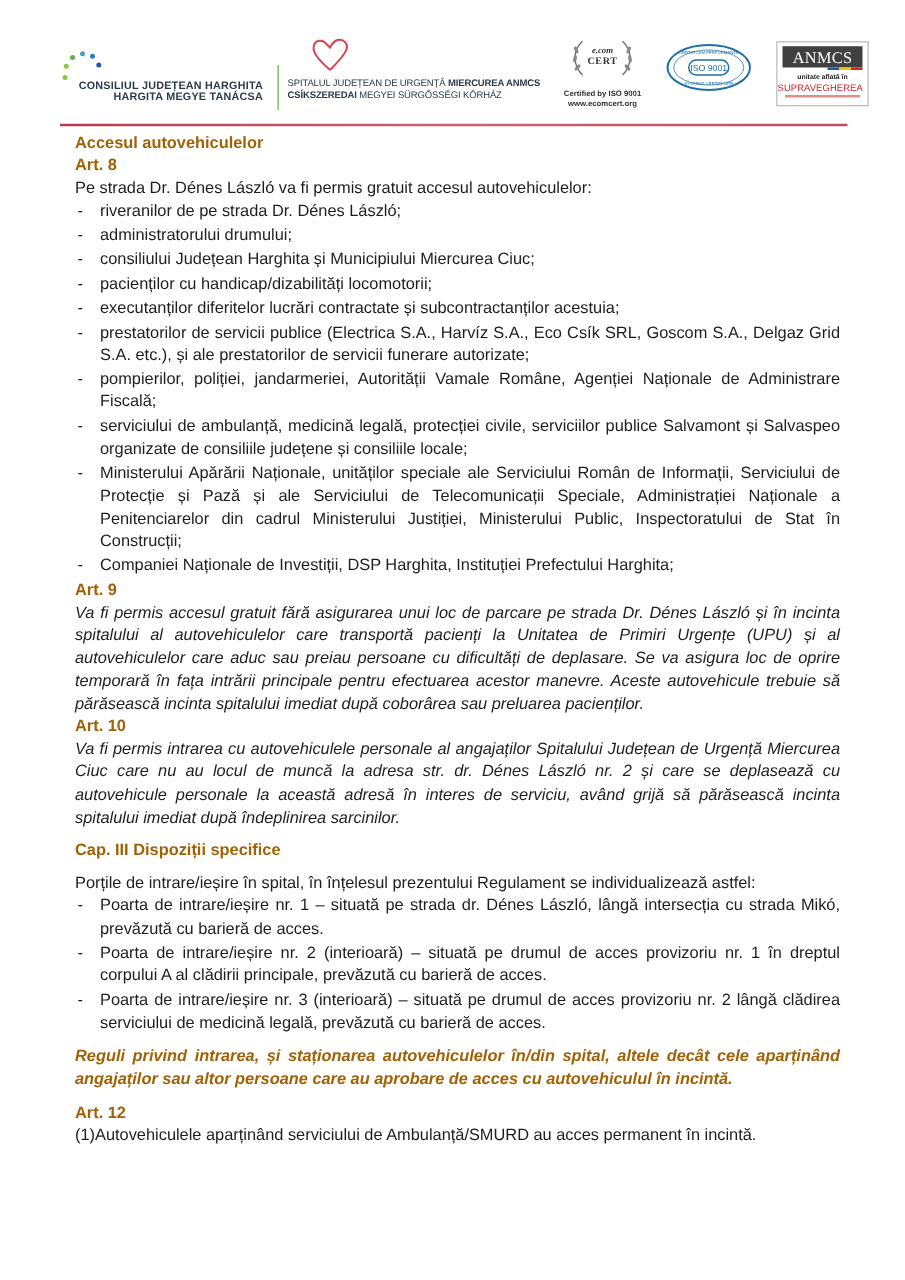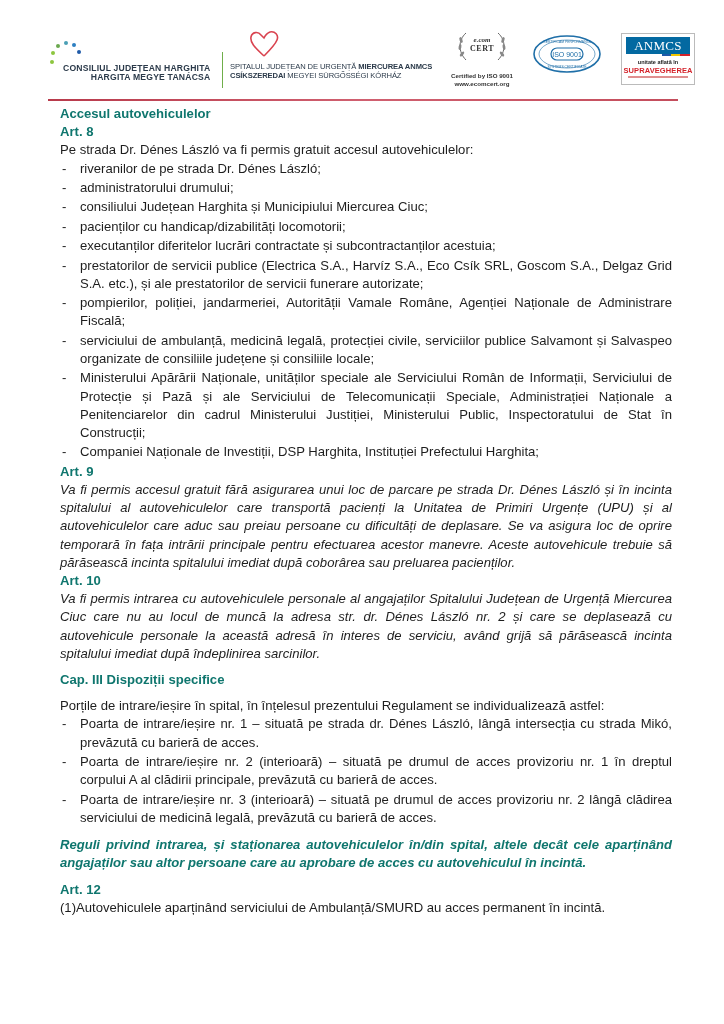--- a/index.html
+++ b/index.html
@@ -13,29 +13,29 @@
   .heart { position: absolute; left: 248px; top: 30px; width: 32px; height: 28px; }
   .sp-text { position: absolute; left: 230px; top: 63px; font-size: 7.6px; line-height: 8.5px; font-weight: bold; color: #2b3a4a; white-space: nowrap; letter-spacing: -0.1px; }
   .sp-text .norm { font-weight: normal; }
   .ecom { position: absolute; left: 444px; top: 30px; width: 76px; height: 62px; text-align: center; font-weight: bold; }
   .ecom-wreath { position: absolute; left: 12px; top: 0; width: 52px; height: 34px; }
   .ecom-brand { position: absolute; left: 0; top: 7px; width: 76px; font-family: "Liberation Serif", serif; font-style: italic; font-size: 7px; line-height: 7px; color: #333; }
   .ecom-cert { position: absolute; left: 0; top: 14px; width: 76px; font-family: "Liberation Serif", serif; font-size: 8px; color: #333; letter-spacing: 0.5px; }
   .ecom-cap { position: absolute; left: 0; top: 42px; width: 76px; font-size: 6.2px; line-height: 8px; color: #333; }
   .iso { position: absolute; left: 532px; top: 34px; width: 70px; height: 40px; }
   .anmcs { position: absolute; left: 621px; top: 33px; width: 72px; height: 50px; border: 1px solid #bbb; background: #fff; }
-  .anmcs-top { position: absolute; left: 4px; top: 3px; width: 64px; height: 17px; background: #0369a1; color: #fff; font-family: "Liberation Serif", serif; font-size: 13px; line-height: 17px; text-align: center; letter-spacing: 0.3px; }
+  .anmcs-top { position: absolute; left: 4px; top: 3px; width: 64px; height: 17px; background: #404040; color: #fff; font-family: "Liberation Serif", serif; font-size: 13px; line-height: 17px; text-align: center; letter-spacing: 0.3px; }
   .anmcs-flag { position: absolute; left: 40px; top: 20px; width: 28px; height: 2px; background: linear-gradient(90deg,#1f5aa8 0 33%, #f2c500 33% 66%, #d4232b 66% 100%); }
   .anmcs-sub { position: absolute; left: 0; top: 25px; width: 72px; text-align: center; font-size: 5.5px; font-weight: bold; color: #222; }
-  .anmcs-sup { position: absolute; left: 0; top: 32px; width: 72px; text-align: center; font-size: 7.5px; font-weight: bold; color: #d4232b; letter-spacing: 0.1px; }
+  .anmcs-sup { position: absolute; left: 0; top: 32px; width: 72px; text-align: left; font-size: 7.5px; font-weight: normal; color: #d4232b; letter-spacing: 0.1px; }
   .anmcs-tiny { position: absolute; left: 6px; top: 42px; width: 60px; height: 2px; background: #c44; opacity: 0.6; }
   .header-rule { position: absolute; left: 48px; top: 99px; width: 630px; height: 2px; background: linear-gradient(90deg, #b83a4b, #d06070 50%, #c44d5c); }
 
   .content { position: absolute; left: 60px; top: 105px; width: 612px; font-size: 13.1px; line-height: 18.2px; }
-  .h { font-weight: bold; color: #0f766e; }
+  .h { font-weight: bold; color: #a16207; }
   .p { margin: 0; }
   .just { text-align: justify; font-style: italic; }
   ul.dash { list-style: none; margin: 0; padding: 0; }
   ul.dash li { position: relative; padding-left: 20px; text-align: justify; margin-bottom: 1.2px; }
   ul.dash li::before { content: "-"; position: absolute; left: 2px; top: 0; }
   .gap-sm { height: 8px; }
 </style>
 </head>
 <body>
 

